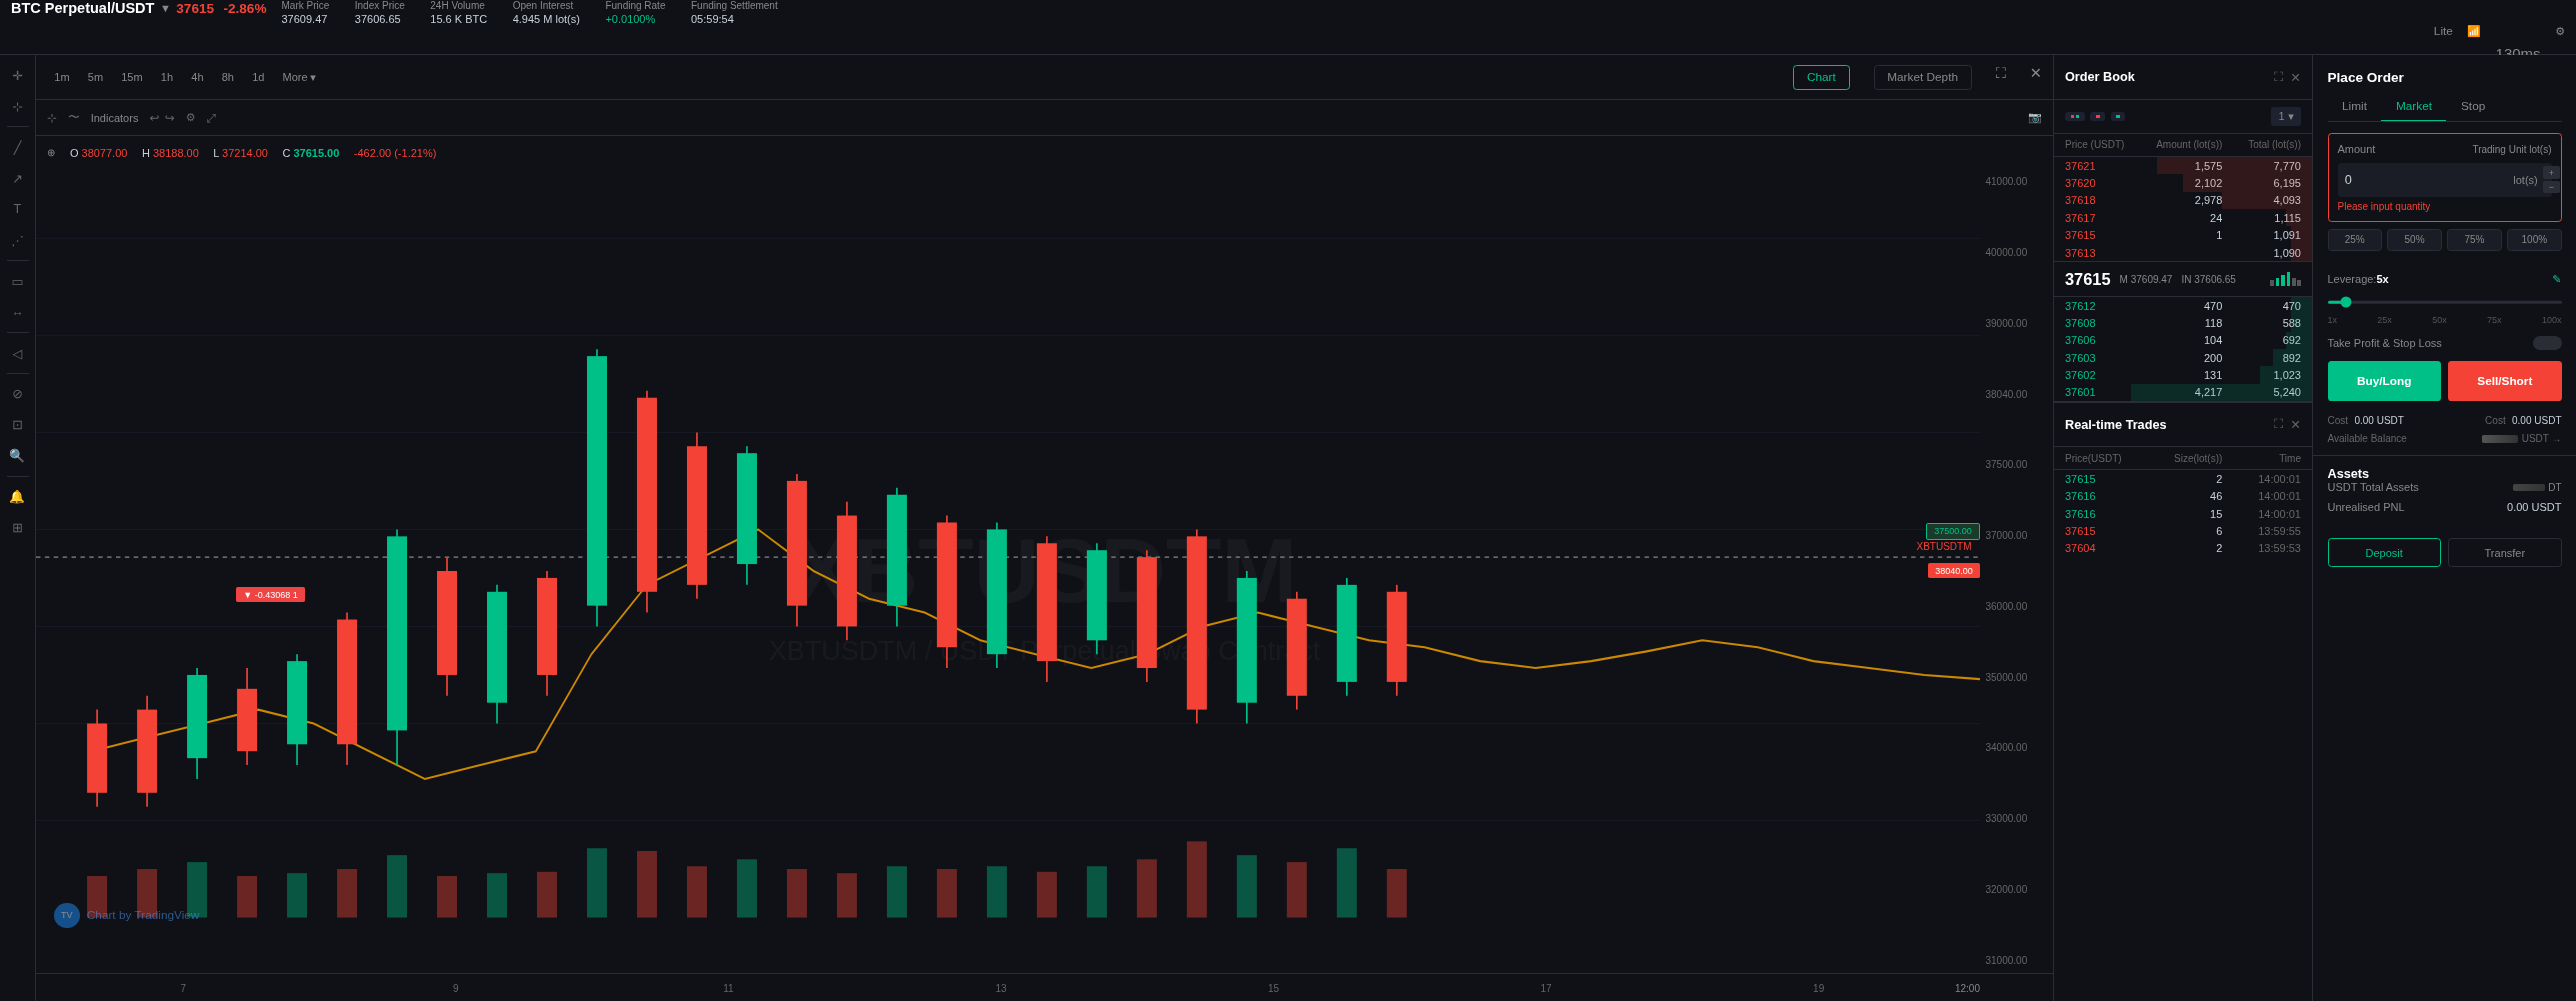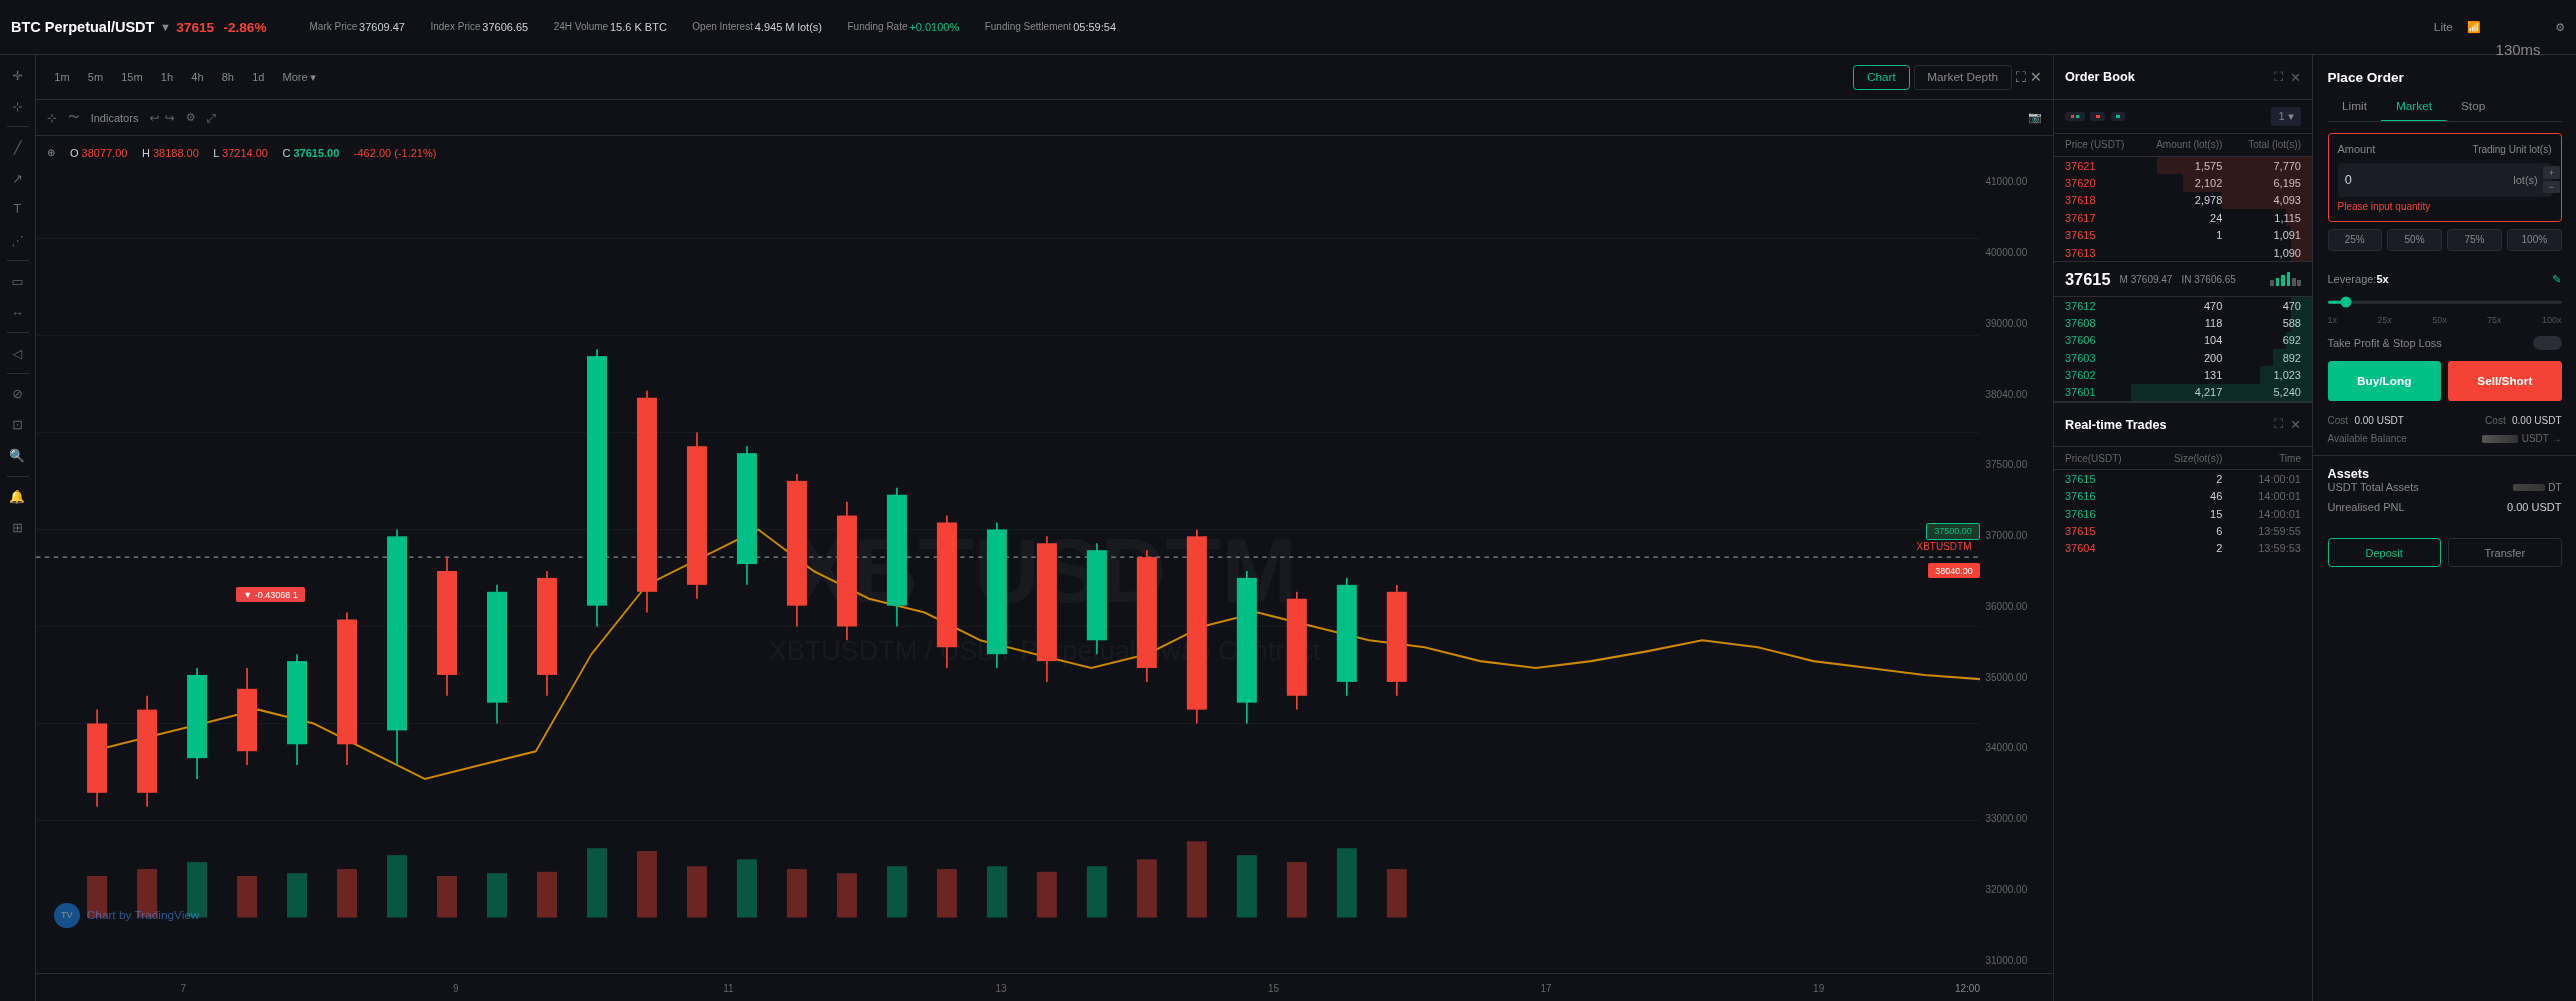--- a/index.html
+++ b/index.html
@@ -11,26 +11,26 @@
       width: 2576px;
       height: 1002px;
       overflow: hidden;
       display: flex;
       flex-direction: column;
     }
 
     
     .header-bar {
       display: flex;
-      align-items: center;
+      align-items: flex-start;
       height: 55px;
       background: #0f1117;
       border-bottom: 0.9px solid #2a2d35;
       padding: 0 11px;
-      gap: 34px;
+      gap: 6px;
       flex-shrink: 0;
     }
     .symbol-info {
       display: flex;
       align-items: center;
       gap: 5.5px;
     }
     .symbol-name {
       font-size: 14.5px;
       font-weight: bold;
@@ -45,21 +45,21 @@
       font-size: 13.6px;
       font-weight: bold;
     }
     .header-stats {
       display: flex;
       gap: 25.5px;
       margin-left: 9px;
     }
     .stat-item {
       display: flex;
-      flex-direction: row;
+      flex-direction: column;
       gap: 1.8px;
     }
     .stat-label {
       color: #888;
       font-size: 10px;
     }
     .stat-value {
       color: #c9d1d9;
       font-size: 11px;
     }
@@ -157,22 +157,22 @@
       color: #888;
       cursor: pointer;
       font-size: 11px;
       display: flex;
       align-items: center;
       gap: 2.7px;
     }
     .chart-controls-right {
       margin-left: auto;
       display: flex;
-      align-items: center;
-      gap: 4px;
+      align-items: flex-start;
+      gap: 24px;
     }
     .chart-type-btn {
       padding: 4.5px 12.7px;
       border: 0.9px solid #00c087;
       background: transparent;
       color: #00c087;
       border-radius: 3.6px;
       cursor: pointer;
       font-size: 11.8px;
     }

